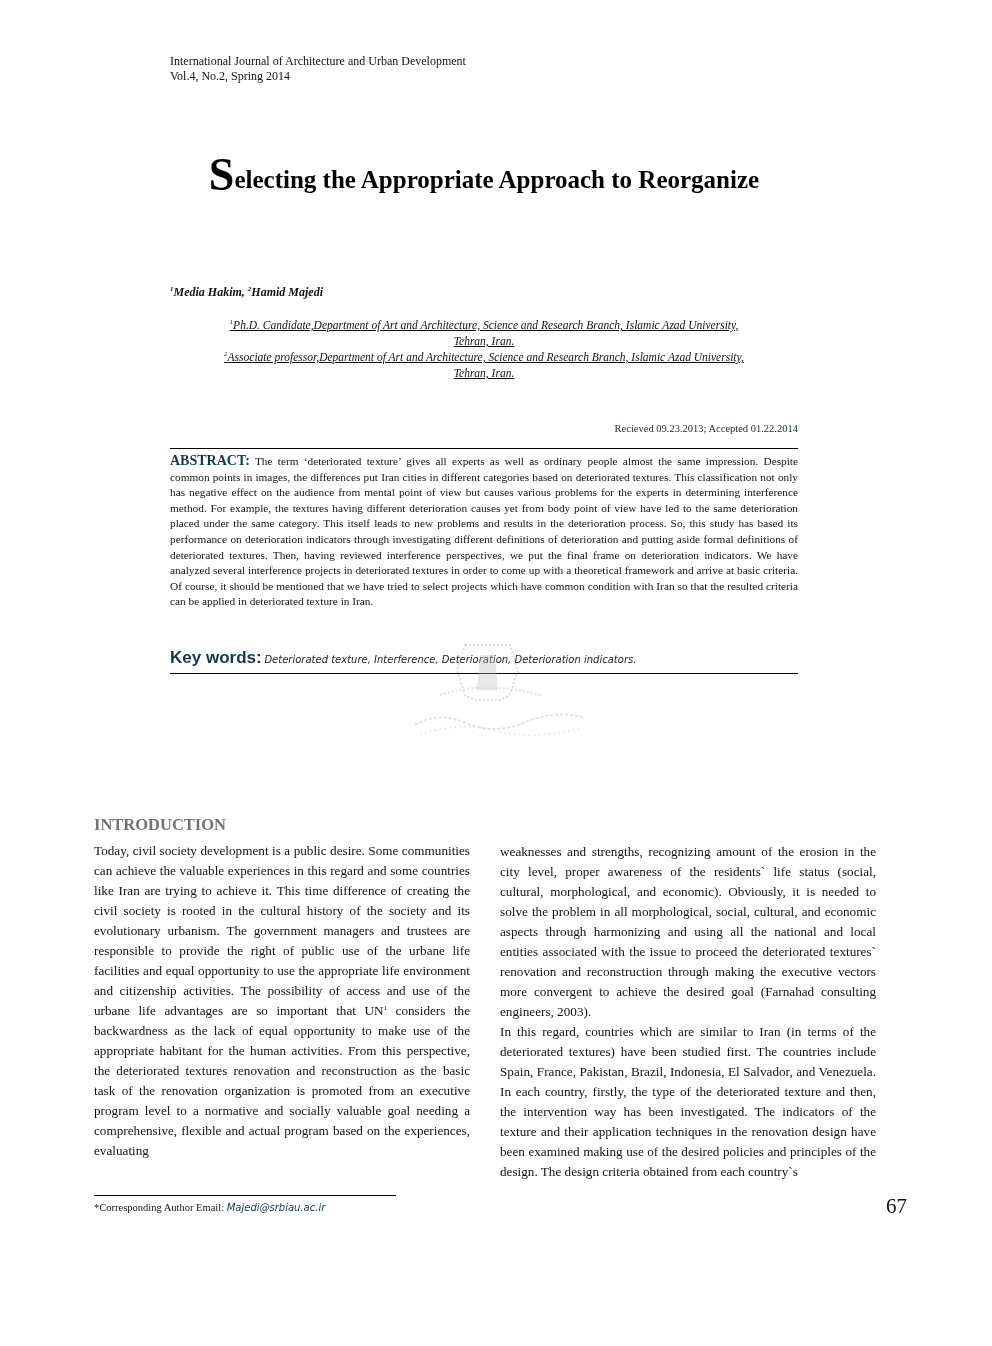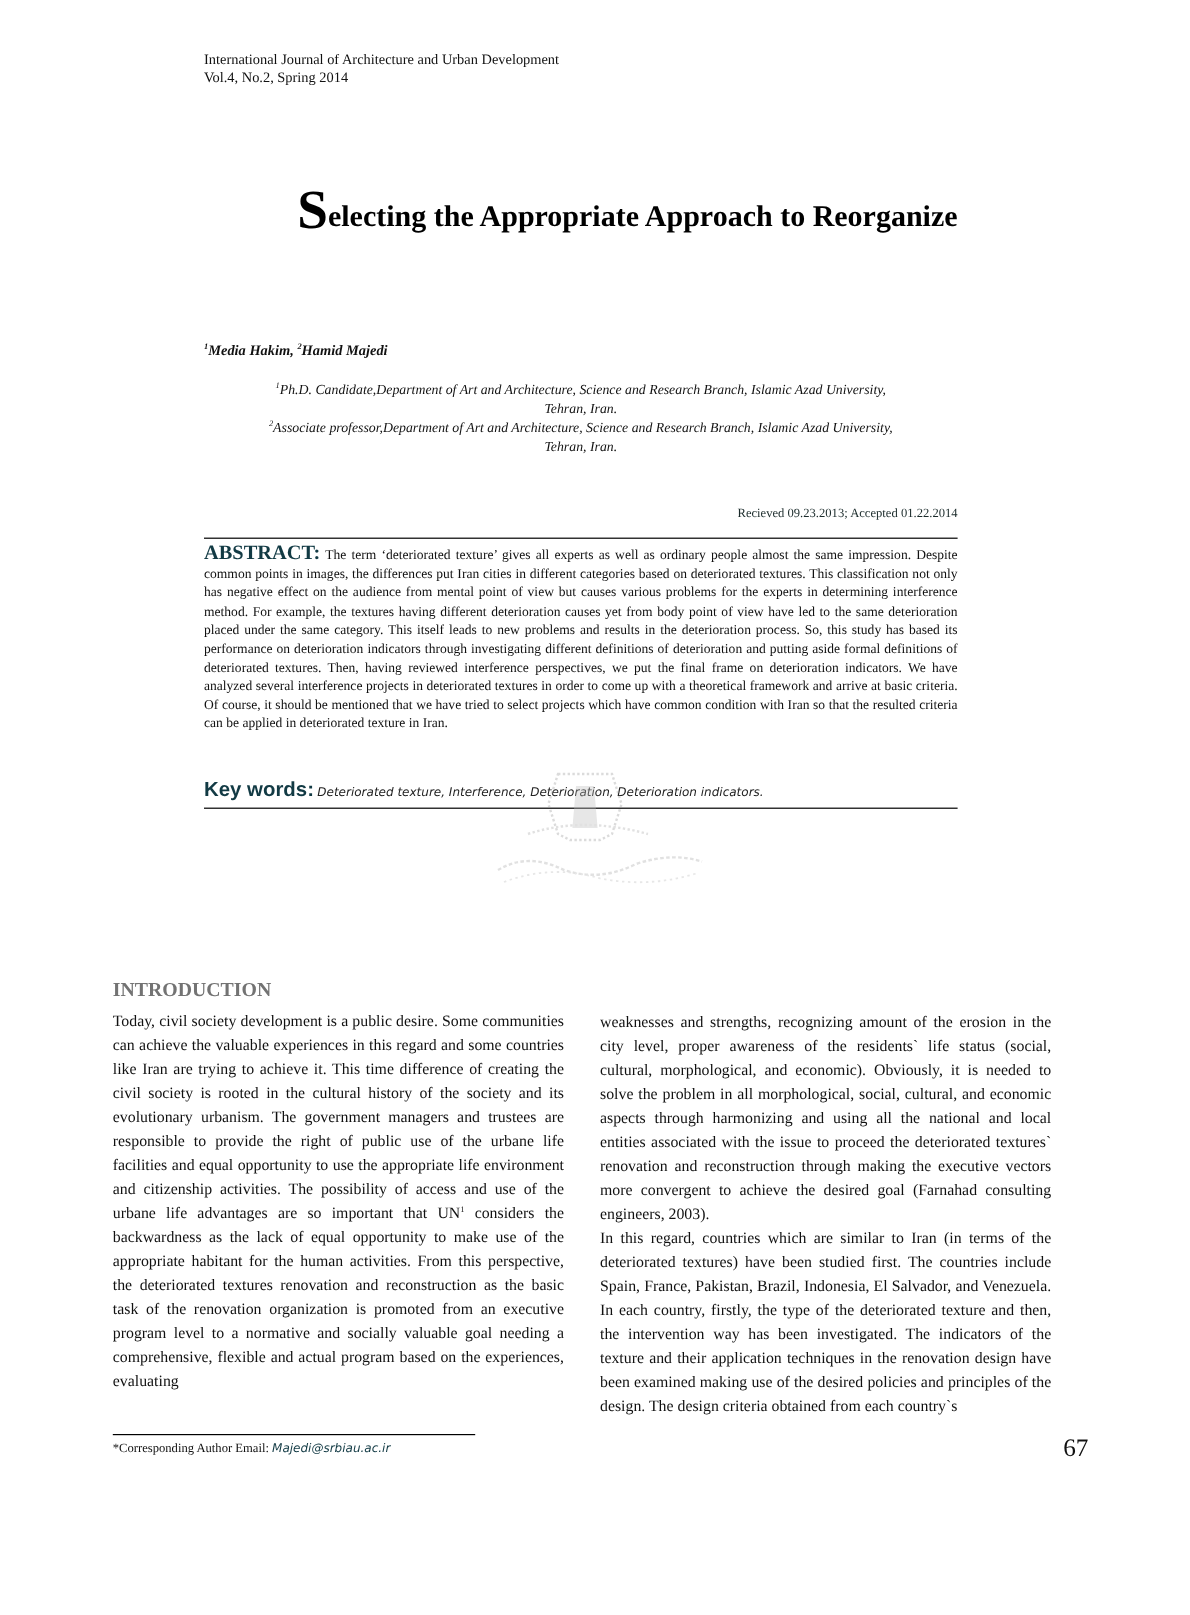--- a/index.html
+++ b/index.html
@@ -1,49 +1,49 @@
 <!DOCTYPE html>
 <html><head>
 <meta charset="utf-8">
 <style>
   html, body { margin: 0; padding: 0; background: #ffffff; }
   body {
     width: 992px; height: 1346px; position: relative; overflow: hidden;
     font-family: "Liberation Serif", "DejaVu Serif", serif; color: #111;
   }
   .journal-header {
-    position: absolute; left: 170px; top: 42px;
+    position: absolute; left: 170px; top: 54px;
     font-size: 12px; line-height: 15px; color: #111;
   }
   .title {
     position: absolute; left: 170px; top: 160px; width: 628px;
-    text-align: right; font-weight: bold; font-size: 25px; line-height: 31px;
+    text-align: center; font-weight: bold; font-size: 25px; line-height: 31px;
     color: #000;
   }
   .title .dropcap { font-size: 46px; line-height: 30px; vertical-align: -2px; }
   .authors {
     position: absolute; left: 170px; top: 285px; width: 628px; 
     font-size: 12px; font-style: italic; font-weight: bold;
   }
   .affil {
     position: absolute; left: 170px; top: 317px; width: 628px; text-align: center;
-    font-size: 11.5px; font-style: italic; line-height: 16px;
+    font-size: 11.5px; font-style: italic; line-height: 16px; text-decoration: underline;
   }
   sup { font-size: 7px; vertical-align: super; line-height: 0; }
   .dates {
     position: absolute; left: 170px; top: 423px; width: 628px; text-align: right;
     font-size: 10.5px; color: #1a2a2a;
   }
   .rule { position: absolute; height: 1px; background: #000; }
   .abstract {
     position: absolute; left: 170px; top: 453px; width: 628px;
     font-size: 11.3px; line-height: 15.6px; text-align: justify; color: #111;
   }
   .abstract .label, .keywords .label {
-    font-weight: bold; color: #123a44; font-size: 17px;
+    font-weight: bold; color: #123a44; font-size: 14px;
   }
   .keywords {
     position: absolute; left: 170px; top: 648px; width: 628px; font-size: 11px;
   }
   .keywords .kw { font-style: italic; font-family: "DejaVu Sans", sans-serif; font-size: 10px; color: #222; }
   .keywords .label { font-family: "Liberation Sans", sans-serif; font-size: 17px; }
   .watermark {
     position: absolute; left: 400px; top: 640px; width: 200px; height: 120px;
     opacity: 0.35;
   }

